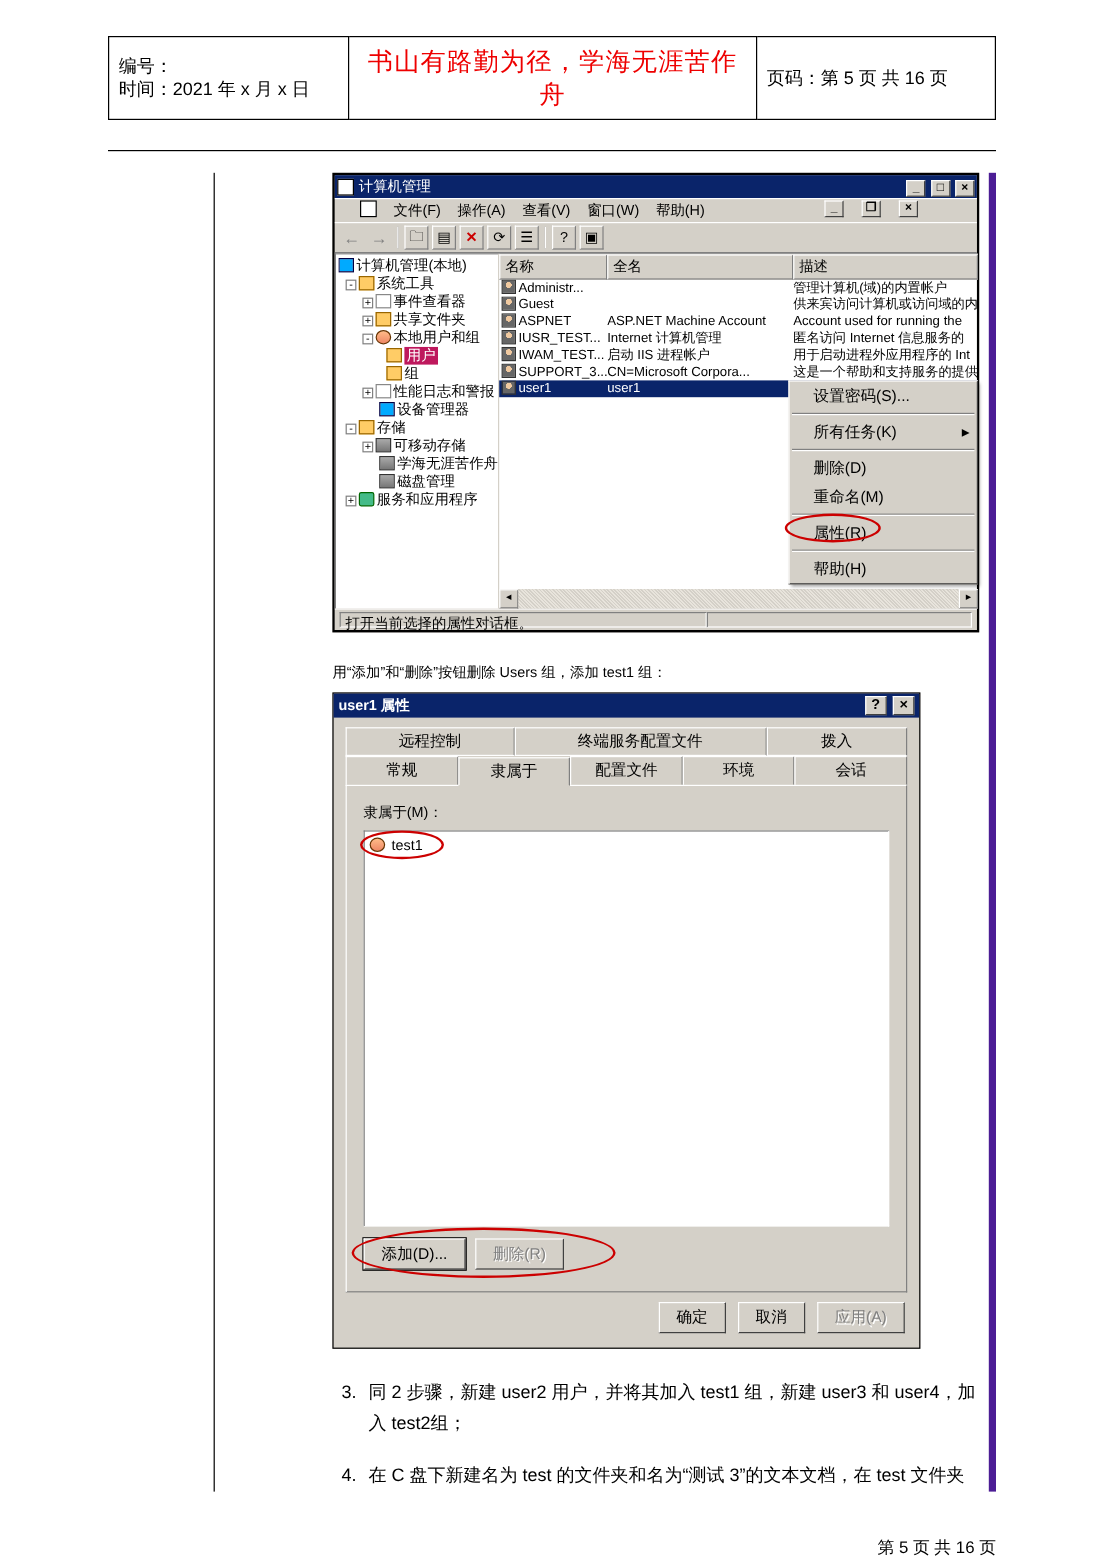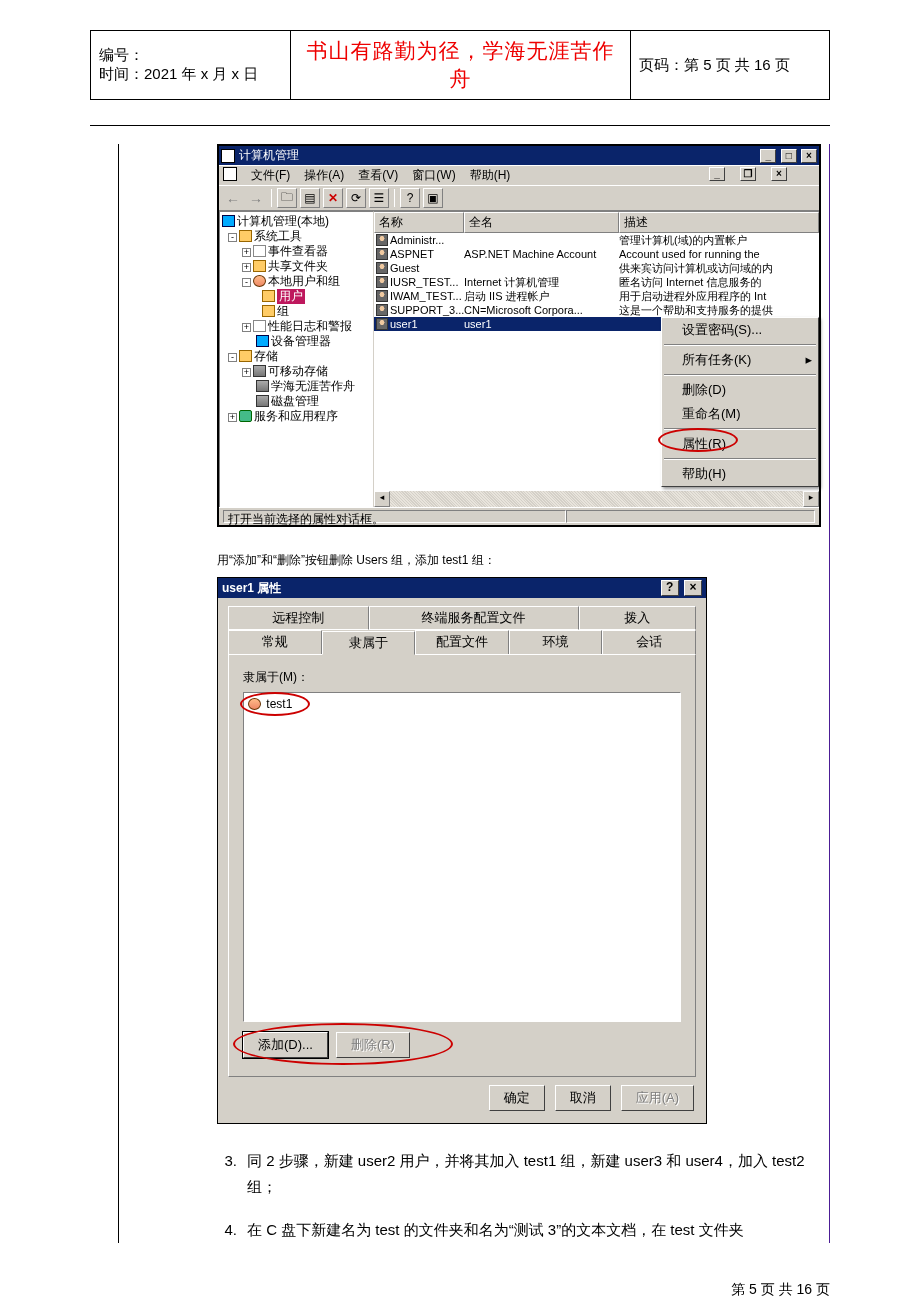--- a/index.html
+++ b/index.html
@@ -2,30 +2,30 @@
 <html><head>
 <meta charset="utf-8">
 <style>
 * { box-sizing: border-box; margin: 0; padding: 0; }
 body { background: #fff; width: 920px; font-family: "SimSun", "Microsoft YaHei", sans-serif; font-size: 14px; color: #000; }
 .page { padding: 30px 90px 20px 90px; }
 .header-table { width: 100%; border-collapse: collapse; margin-bottom: 2px; border-radius: 15px; }
 .header-table td { border: 1px solid #000; padding: 6px 8px; vertical-align: middle; font-size: 15px; }
 .banner { color: #e00; font-size: 21px; text-align: center; font-weight: 400; letter-spacing: 1px; }
 .hr-line { border: none; border-top: 1px solid #000; margin-top: 25px; margin-bottom: 18px; }
-.content { border-left: 1px solid #000; border-right: 1px solid #4c1d95; margin-left: 28px; }
+.content { border-left: 1px solid #000; border-right: 6px solid #4c1d95; margin-left: 88px; }
 .scr-wrap { padding-left: 98px; padding-right: 8px; }
 
 
 .win1 { border: 2px solid #000; font-size: 12px; background: #d4d0c8; }
 .title1 { background: #0a246a; color: #fff; display: flex; align-items: center; padding: 1px 2px; height: 19px; }
 .title1 .sp { flex: 1; }
 .title1 .btns span { display: inline-block; width: 16px; height: 14px; background: #d4d0c8; border: 1px solid #fff; border-right-color: #404040; border-bottom-color: #404040; margin-left: 1px; text-align: center; color: #000; font-size: 10px; line-height: 12px; font-weight: bold; }
 .sys-icon { display: inline-block; width: 14px; height: 14px; background: #fff; border: 1px solid #000; margin-right: 4px; position: relative; }
-.menubar { background: #d4d0c8; padding: 1px 4px; border-top: 1px solid #fff; display: flex; }
+.menubar { background: #d4d0c8; padding: 1px 21px; border-top: 1px solid #fff; display: flex; }
 .menubar span { margin-right: 14px; }
 .menubar .sp { flex: 1; }
 .toolbar { background: #d4d0c8; padding: 2px 4px; border-top: 1px solid #fff; border-bottom: 1px solid #808080; display: flex; gap: 3px; align-items: center; }
 .tb-sep { width: 1px; height: 18px; background: #808080; border-right: 1px solid #fff; margin: 0 2px; }
 .tb-btn { display: inline-flex; width: 20px; height: 20px; align-items: center; justify-content: center; border: 1px solid transparent; }
 .tb-btn.b { border-color: #fff #808080 #808080 #fff; }
 .arrow { font-size: 14px; color: #808080; }
 .split { display: flex; background: #fff; }
 .tree { width: 155px; border-top: 1px solid #808080; border-left: 1px solid #808080; border-right: 1px solid #d4d0c8; padding: 2px 0 2px 2px; font-size: 12px; line-height: 15px; position: relative; }
 .tree-item { white-space: nowrap; overflow: hidden; }
@@ -178,28 +178,28 @@
               <div class="c2">全名</div>
               <div class="c3">描述</div>
             </div>
             <div class="rows">
               <div class="row">
                   <span class="c1"><span class="ic-u"></span><span>Administr...</span></span>
                   <span class="c2"></span>
                   <span class="c3">管理计算机(域)的内置帐户</span>
                 </div>
               <div class="row">
+                  <span class="c1"><span class="ic-u"></span><span>Guest</span></span>
+                  <span class="c2"></span>
+                  <span class="c3">供来宾访问计算机或访问域的内</span>
+                </div>
+              <div class="row">
                   <span class="c1"><span class="ic-u"></span><span>ASPNET</span></span>
                   <span class="c2">ASP.NET Machine Account</span>
                   <span class="c3">Account used for running the</span>
-                </div>
-              <div class="row">
-                  <span class="c1"><span class="ic-u"></span><span>Guest</span></span>
-                  <span class="c2"></span>
-                  <span class="c3">供来宾访问计算机或访问域的内</span>
                 </div>
               <div class="row">
                   <span class="c1"><span class="ic-u"></span><span>IUSR_TEST...</span></span>
                   <span class="c2">Internet 计算机管理</span>
                   <span class="c3">匿名访问 Internet 信息服务的</span>
                 </div>
               <div class="row">
                   <span class="c1"><span class="ic-u"></span><span>IWAM_TEST...</span></span>
                   <span class="c2">启动 IIS 进程帐户</span>
                   <span class="c3">用于启动进程外应用程序的 Int</span>

